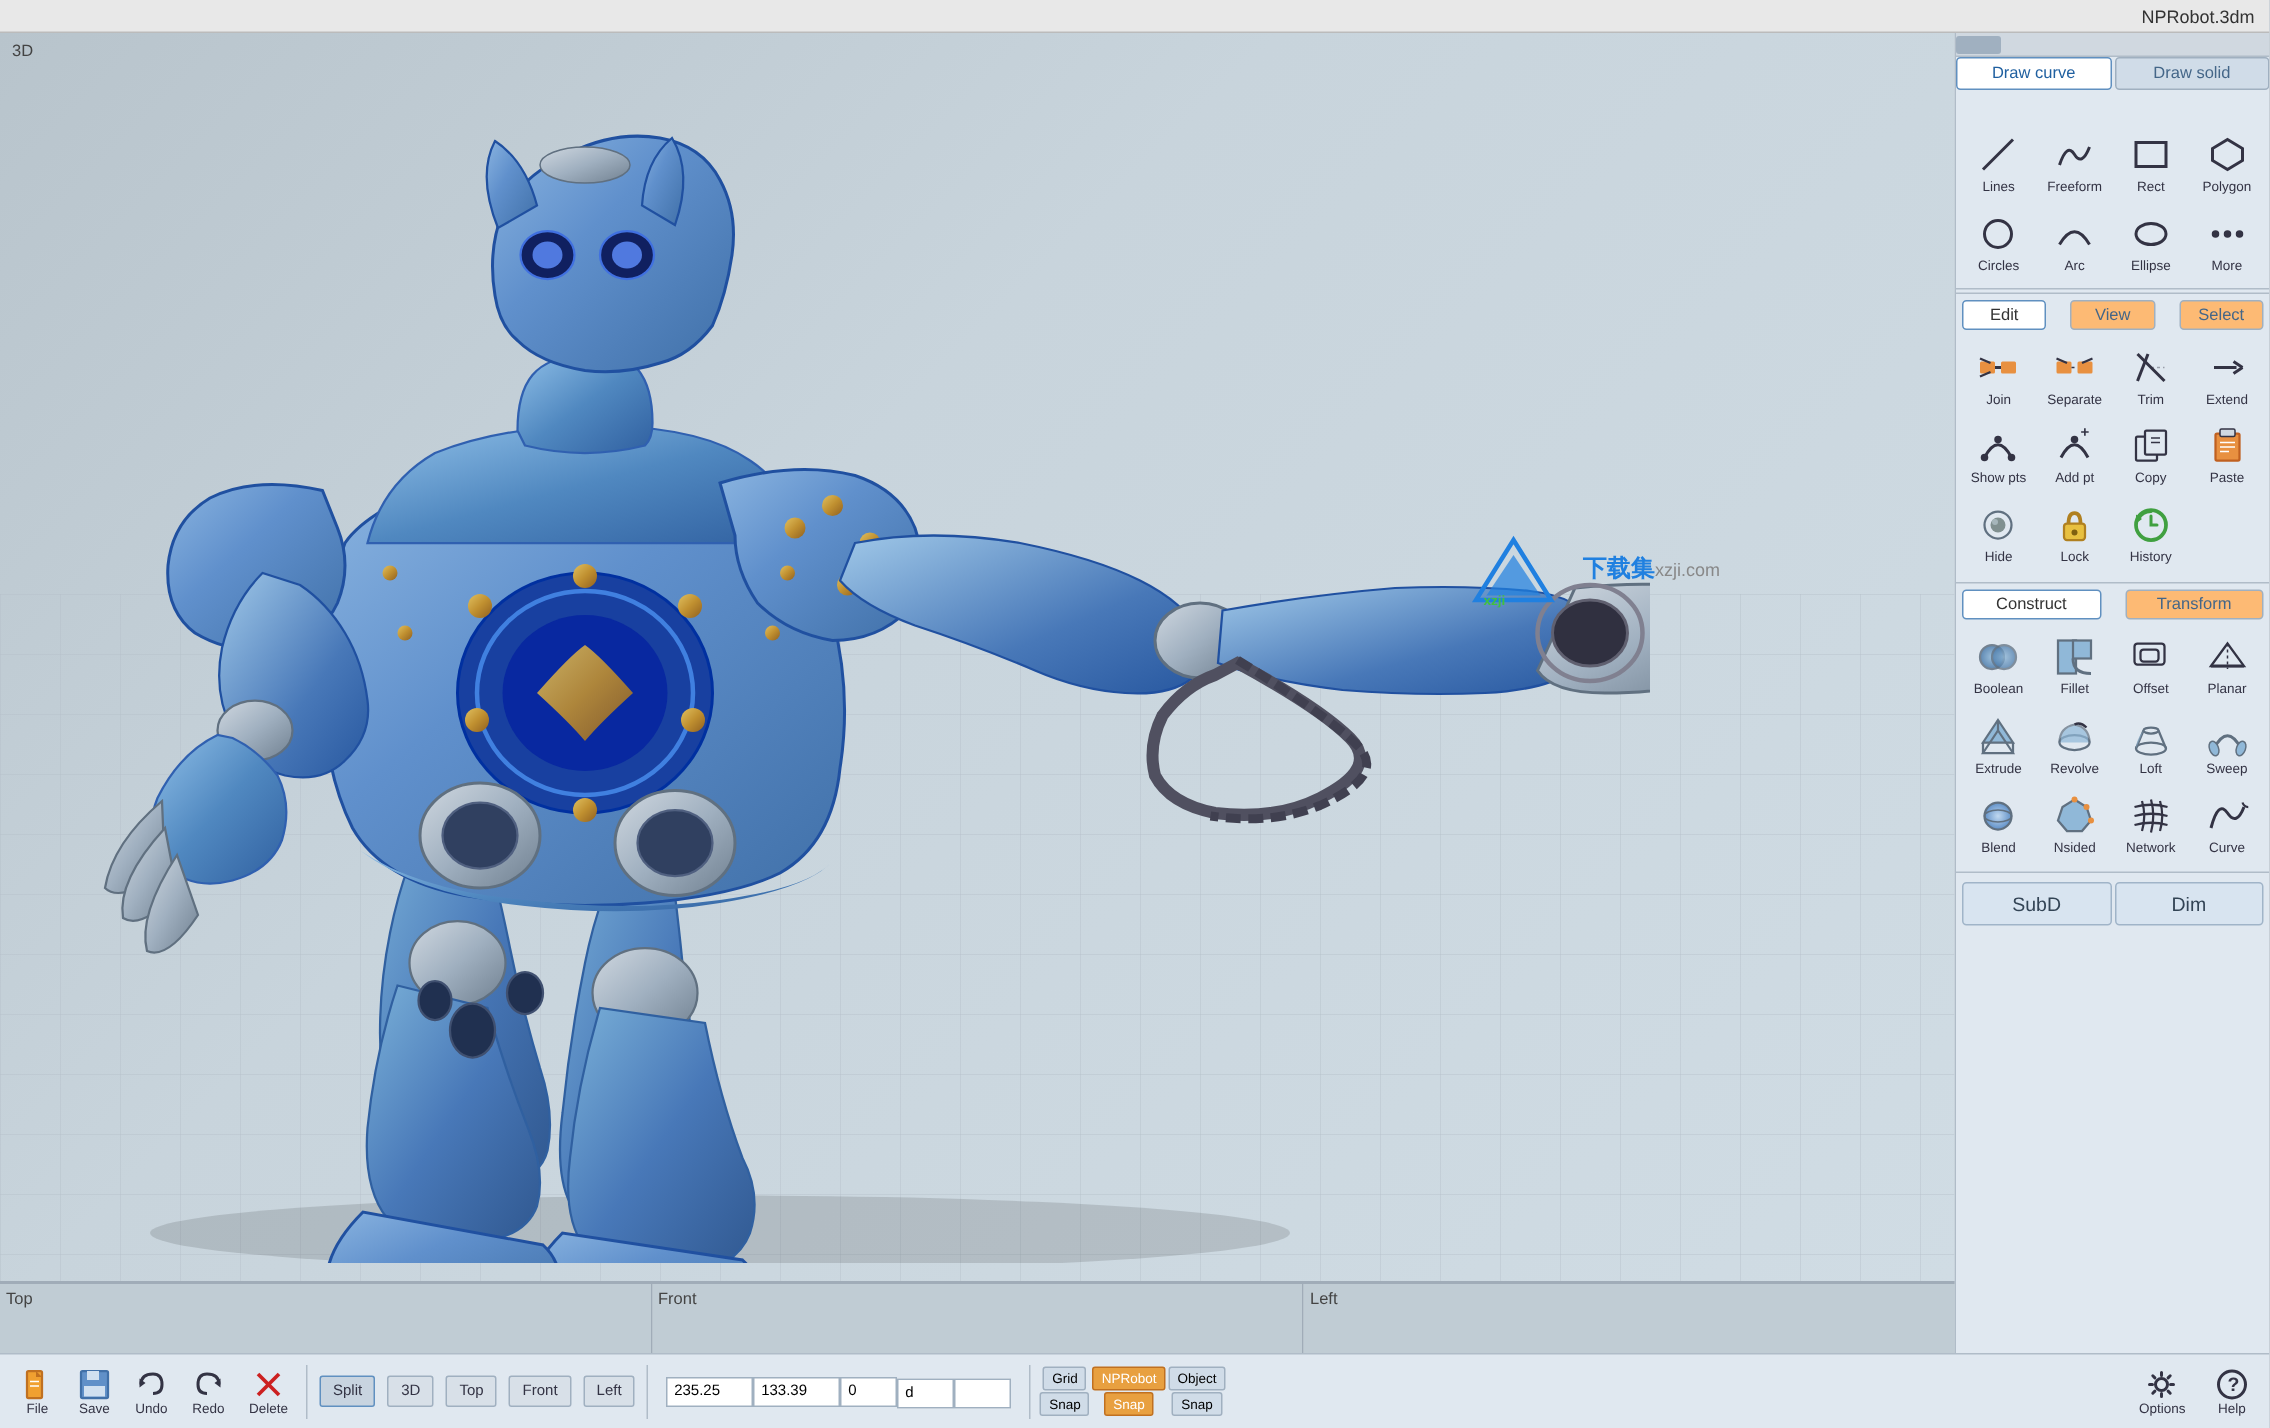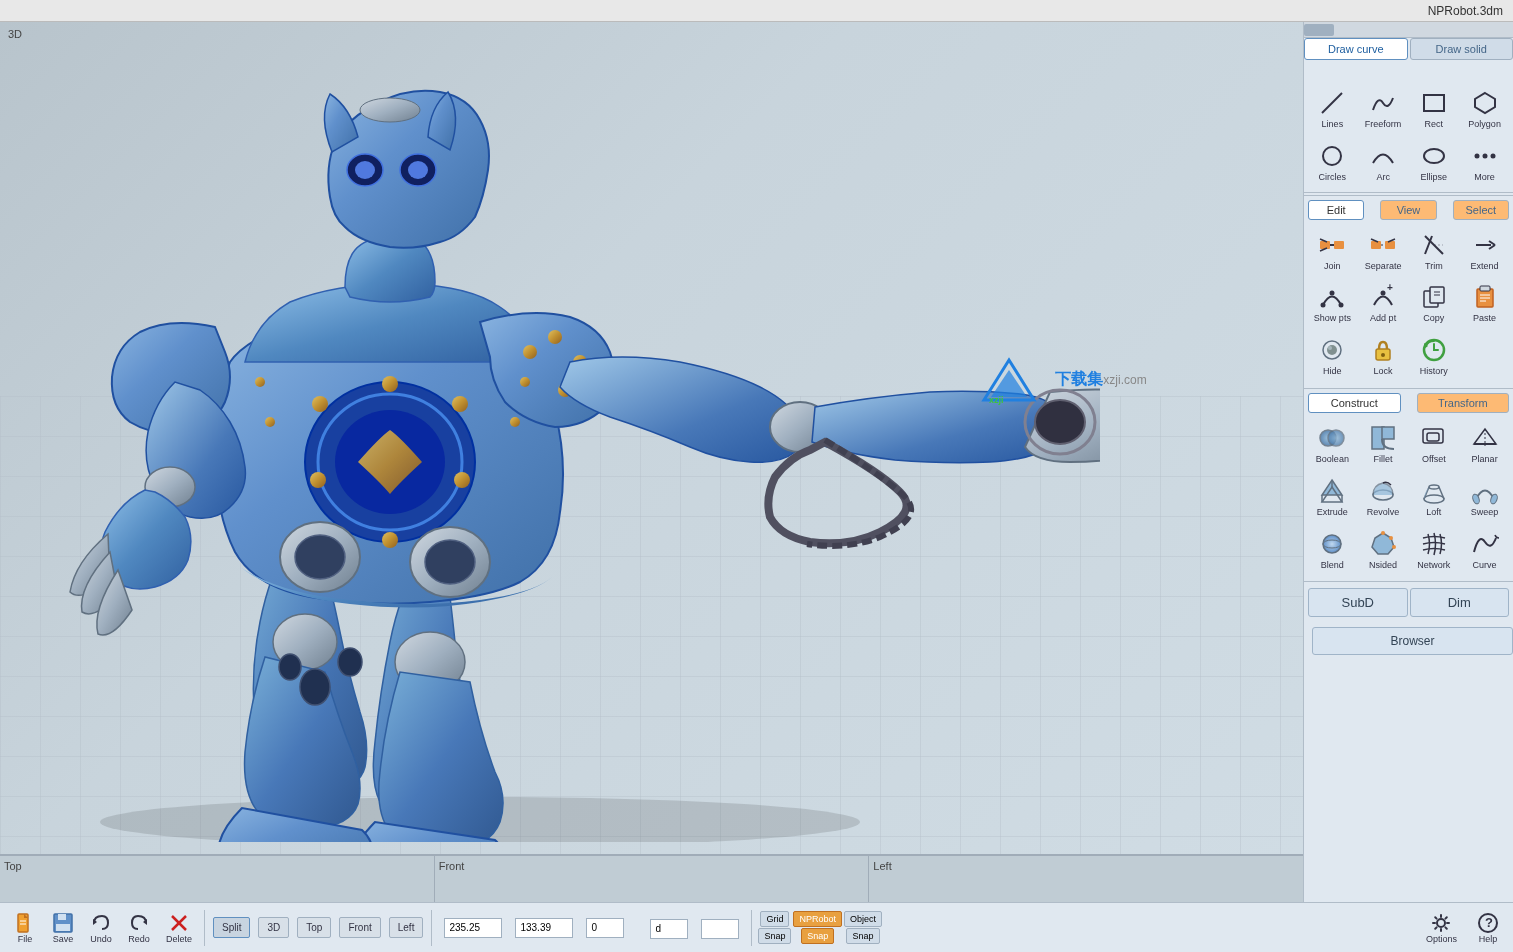--- a/index.html
+++ b/index.html
@@ -268,21 +268,21 @@
       width: 1px;
       height: 36px;
       background: #b0bcc8;
       margin: 0 2px;
     }
 
     
     .coord-section {
       display: flex;
       align-items: center;
-      gap: 13px;
+      gap: 0;
       margin: 0 6px;
     }
 
     .coord-input {
       width: 60px;
       height: 20px;
       border: 1px solid #a0b0c0;
       background: white;
       padding: 2px 4px;
       font-size: 10px;
@@ -943,23 +943,20 @@
       </div>
     </div>
 
     <div class="section-divider"></div>
 
     <div class="bottom-btn-row">
       <button class="bottom-btn">SubD</button>
       <button class="bottom-btn">Dim</button>
     </div>
 
-    <div style="padding:2px 4px;">
-      <button class="browser-btn">Browser</button>
-    </div>
   </div>
 </div>
 
 <div id="bottom-toolbar">
 
   <button class="toolbar-btn">
     <svg viewBox="0 0 22 22">
       <rect x="4" y="2" width="10" height="18" fill="#f0a030" stroke="#c07020" stroke-width="1.5" rx="1"></rect>
       <path d="M 10 2 L 14 6 L 10 6 Z" fill="#c07020"></path>
       <line x1="6" y1="9" x2="12" y2="9" stroke="#fff" stroke-width="1"></line>

